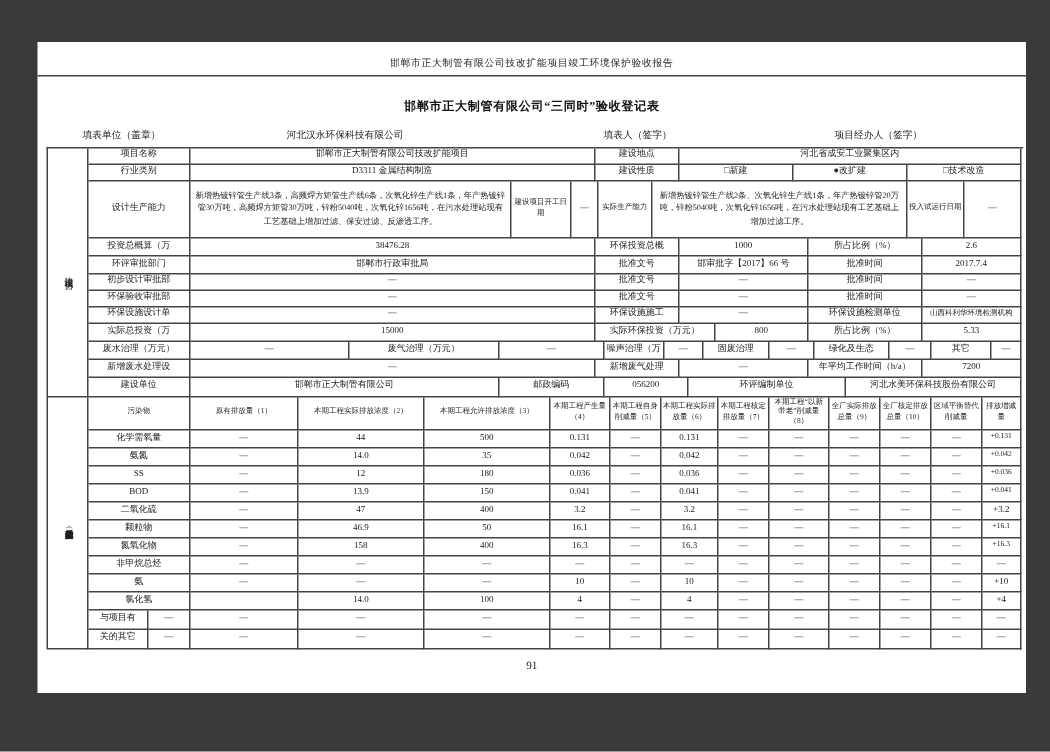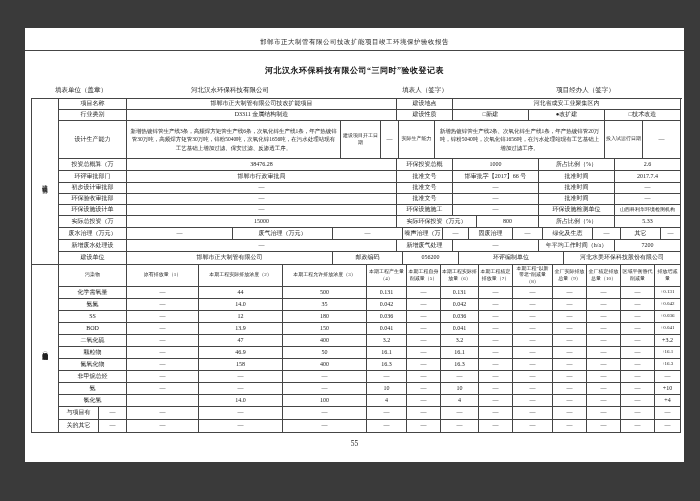--- a/index.html
+++ b/index.html
@@ -71,21 +71,21 @@
   .pageno{
     position:absolute;left:0;right:0;bottom:14px;
     text-align:center;font-size:7.5px;color:#222;
   }
 </style>
 </head>
 <body>
 
 <div class="sheet">
   <div class="doc-header">邯郸市正大制管有限公司技改扩能项目竣工环境保护验收报告</div>
-  <div class="doc-title">河北汉永环保科技有限公司“三同时”验收登记表</div>
+  <div class="doc-title">邯郸市正大制管有限公司“三同时”验收登记表</div>
 
   <div class="form-meta">
     <span class="fm-unit-label">填表单位（盖章）</span>
     <span class="fm-unit-value">河北汉永环保科技有限公司</span>
     <span class="fm-filler">填表人（签字）</span>
     <span class="fm-handler">项目经办人（签字）</span>
   </div>
 
   <div class="big-table">
     <div class="vcol">
@@ -388,14 +388,14 @@
           <div class="cell" style="width: 34px;">—</div>
           <div class="cell" style="width: 40px;">—</div>
           <div class="cell" style="width: 34px;">—</div>
           <div class="cell" style="width: 34px;">—</div>
           <div class="cell" style="width: 34px;">—</div>
           <div class="cell" style="width: 26px;">—</div>
         </div>
       </div>
   </div>
 
-  <div class="pageno">55</div>
+  <div class="pageno">91</div>
 </div>
 
 </body></html>

